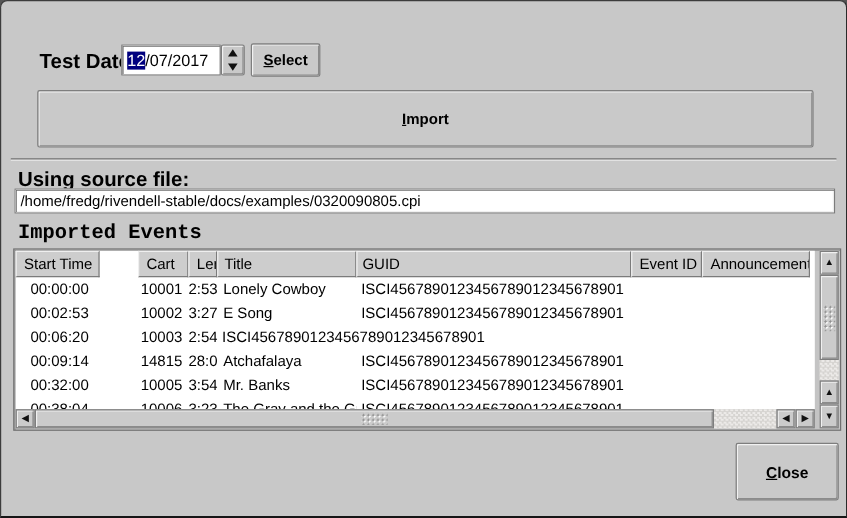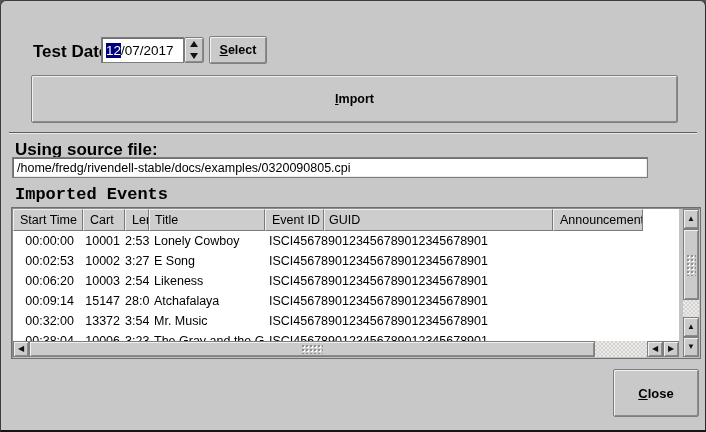--- a/index.html
+++ b/index.html
@@ -58,21 +58,21 @@
     font-family:"Liberation Sans",sans-serif;font-weight:bold;color:#000;
     display:flex;align-items:center;justify-content:center;cursor:default;
   }
   .accel{text-decoration:underline;}
   .select-btn{position:absolute;left:208px;top:35px;width:58px;height:28px;font-size:12.5px;}
   .import-btn{position:absolute;left:30px;top:74px;width:647px;height:48px;font-size:12.5px;}
   .close-btn{position:absolute;left:612px;top:368px;width:86px;height:48px;font-size:13px;}
   .separator{position:absolute;left:8px;right:8px;top:131px;height:0;
     border-top:1px solid #5e5e5e;border-bottom:1px solid #e9e9e9;}
   .source-input{
-    position:absolute;left:11px;top:156px;width:636px;height:21px;
+    position:absolute;left:11px;top:156px;width:684px;height:21px;
     font-family:"Liberation Sans",sans-serif;font-size:12.5px;padding:0 4px;
     background:#fff;border:1px solid #7c7c7c;
     box-shadow:inset 1px 1px 0 #6f6f6f, inset -1px -1px 0 #ececec;outline:none;
   }
   
   .table-frame{
     position:absolute;left:10px;top:206px;width:690px;height:152px;
     border:1px solid #6f6f6f;background:#c4c4c4;
     box-shadow:inset 1px 1px 0 #8d8d8d;
   }
@@ -80,21 +80,21 @@
   .thead{display:flex;height:22px;}
   .th{
     background:#cdcdcd;border:1px solid #7b7b7b;border-left-color:#efefef;border-top-color:#efefef;
     font-size:12.5px;display:flex;align-items:center;padding:0 6px;
     white-space:nowrap;overflow:hidden;flex-shrink:0;
   }
   .tbody{font-size:12.5px;}
   .tr{display:flex;height:20px;align-items:center;}
   .td{white-space:nowrap;overflow:hidden;flex-shrink:0;}
   .c0{width:70px;text-align:right;padding-right:9px;}
-  .c1{width:42px;text-align:right;padding-right:5px;}
+  .c1{width:42px;text-align:right;padding-right:5px;margin-left:32px;}
   .c2{width:24px;text-align:right;padding-right:2px;}
   .c3{width:116px;text-align:left;padding-left:5px;}
   .c4{width:229px;text-align:left;padding-left:4px;}
   .c5{width:59px;text-align:left;padding-left:6px;}
   .c6{width:90px;text-align:left;padding-left:6px;}
   
   .checker{background:repeating-conic-gradient(#eceae8 0% 25%, #d6d4d1 0% 50%);background-size:4px 4px;}
   .sb-btn{
     background:#cbcbcb;border:1px solid #7e7e7e;
     box-shadow:inset 1px 1px 0 #f0f0f0, inset -1px -1px 0 #8b8b8b;
@@ -159,22 +159,22 @@
 
   <div class="bold-label" style="left:14px;top:184px;font-family:Liberation Mono, monospace;">Imported Events</div>
 
   <div class="table-frame">
     <div class="grid-area">
       <div class="thead">
         <div class="th c0" style="text-align:left;justify-content:flex-start;">Start Time</div>
         <div class="th c1" style="text-align:left;justify-content:flex-start;">Cart</div>
         <div class="th c2" style="text-align:left;justify-content:flex-start;">Len</div>
         <div class="th c3">Title</div>
+        <div class="th c4">GUID</div>
         <div class="th c5">Event ID</div>
-        <div class="th c4">GUID</div>
         <div class="th c6">Announcement</div>
       </div>
       <div class="tbody">
 
       <div class="tr">
           <div class="td c0">00:00:00</div>
           <div class="td c1">10001</div>
           <div class="td c2">2:53</div>
           <div class="td c3">Lonely Cowboy</div>
           <div class="td c4">ISCI4567890123456789012345678901</div>
@@ -187,39 +187,38 @@
           <div class="td c2">3:27</div>
           <div class="td c3">E Song</div>
           <div class="td c4">ISCI4567890123456789012345678901</div>
           <div class="td c5"></div>
           <div class="td c6"></div>
         </div>
           <div class="tr">
           <div class="td c0">00:06:20</div>
           <div class="td c1">10003</div>
           <div class="td c2">2:54</div>
-          <div class="td c3">Likeness</div>
           <div class="td c4">ISCI4567890123456789012345678901</div>
           <div class="td c5"></div>
           <div class="td c6"></div>
         </div>
           <div class="tr">
           <div class="td c0">00:09:14</div>
-          <div class="td c1">15147</div>
+          <div class="td c1">14815</div>
           <div class="td c2">28:02</div>
           <div class="td c3">Atchafalaya</div>
           <div class="td c4">ISCI4567890123456789012345678901</div>
           <div class="td c5"></div>
           <div class="td c6"></div>
         </div>
           <div class="tr">
           <div class="td c0">00:32:00</div>
-          <div class="td c1">13372</div>
+          <div class="td c1">10005</div>
           <div class="td c2">3:54</div>
-          <div class="td c3">Mr. Music</div>
+          <div class="td c3">Mr. Banks</div>
           <div class="td c4">ISCI4567890123456789012345678901</div>
           <div class="td c5"></div>
           <div class="td c6"></div>
         </div>
           <div class="tr">
           <div class="td c0">00:38:04</div>
           <div class="td c1">10006</div>
           <div class="td c2">3:23</div>
           <div class="td c3">The Gray and the Green</div>
           <div class="td c4">ISCI4567890123456789012345678901</div>

